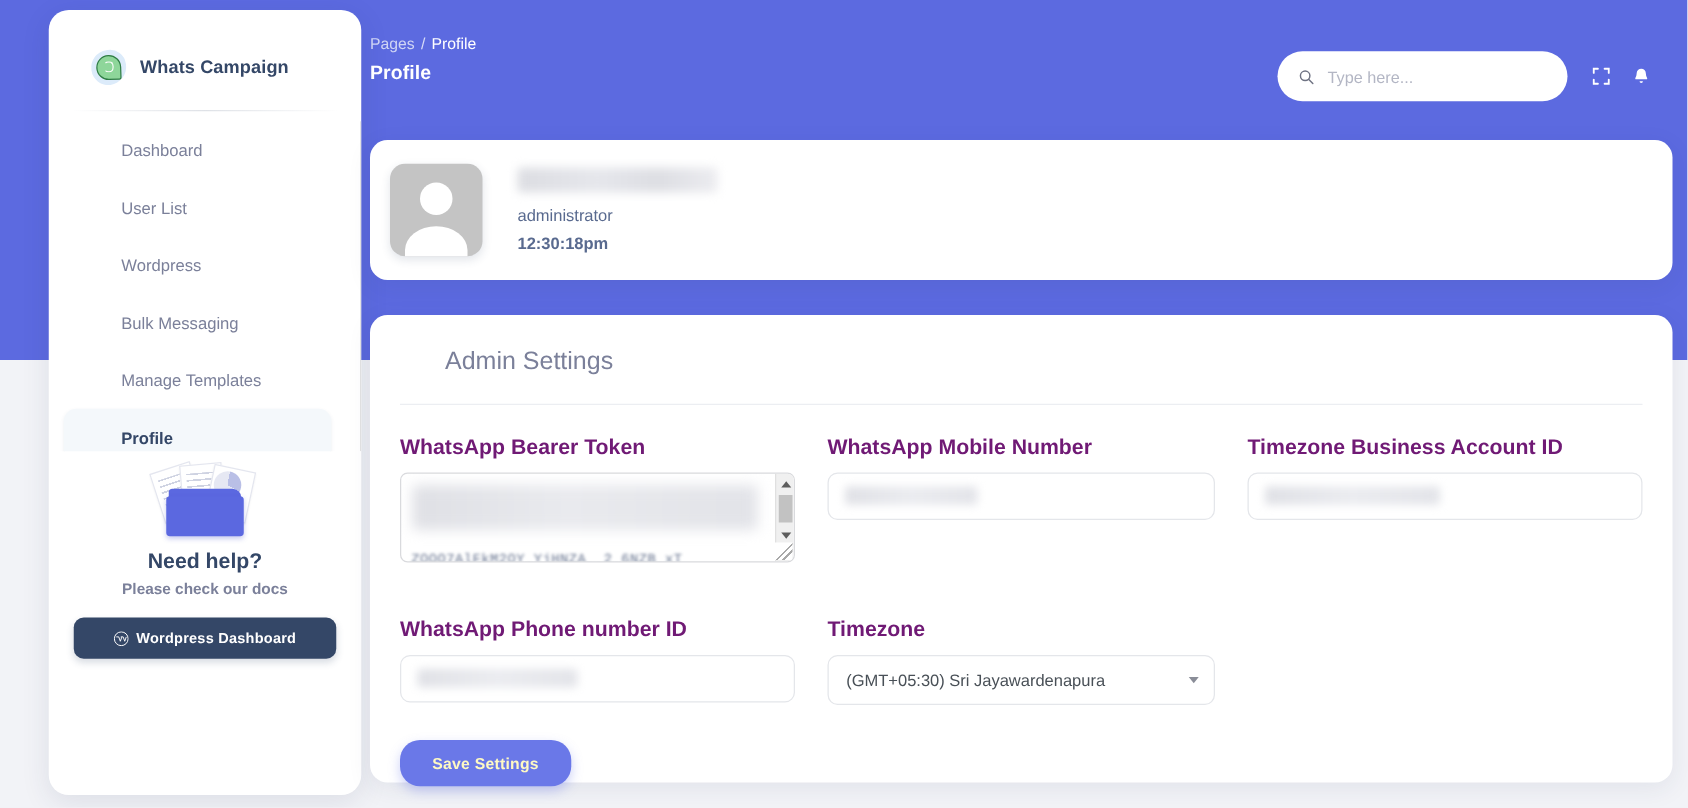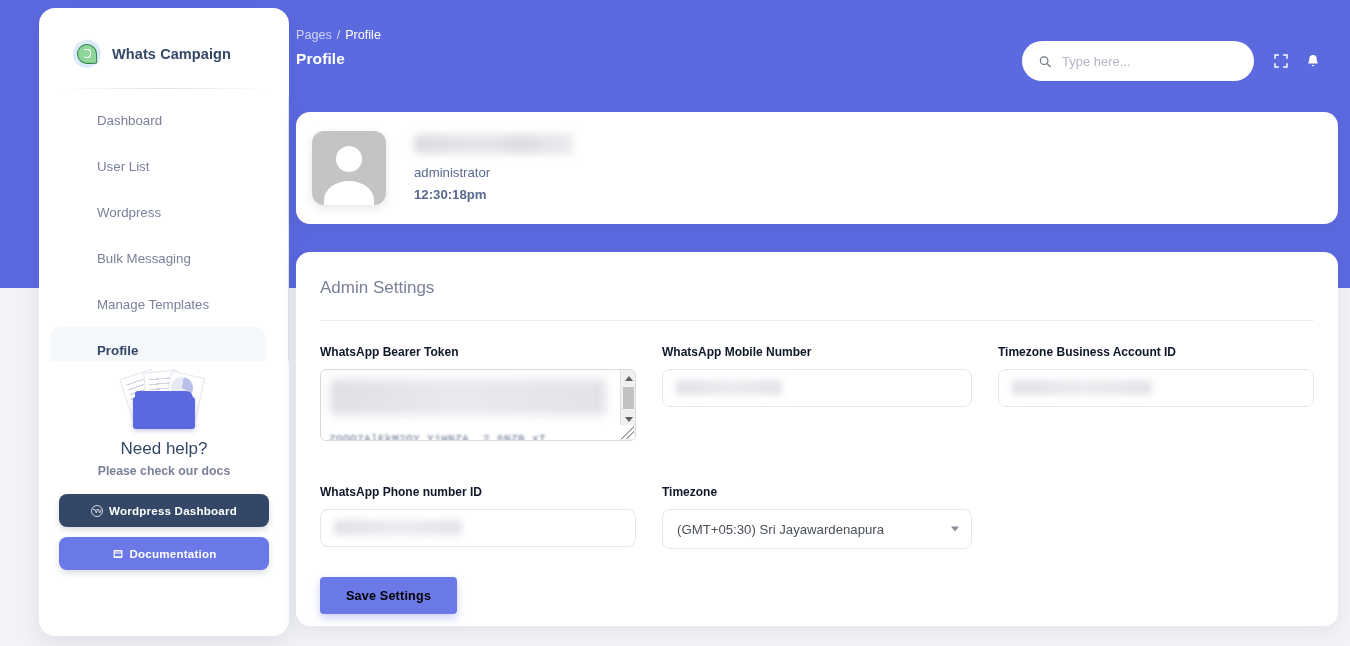--- a/index.html
+++ b/index.html
@@ -121,21 +121,21 @@
   }
   .folder-back {
     position: absolute; left: 26px; top: 20px; width: 58px; height: 12px;
     background: #5b68e0; border-radius: 3px 7px 0 0;
   }
   .folder {
     position: absolute; left: 24px; top: 26px; width: 62px; height: 32px;
     background: #5b68e0; border-radius: 3px;
     box-shadow: 0 2px 4px rgba(70,80,200,.28);
   }
-  .help-title { font-size: 17px; font-weight: normal; color: #344767; margin-top: 4px; }
+  .help-title { font-size: 17px; font-weight: bold; color: #344767; margin-top: 4px; }
   .help-sub { font-size: 12.3px; font-weight: bold; color: #7b809a; margin-top: 5px; }
 
   .btn {
     display: flex; align-items: center; justify-content: center;
     gap: 6px;
     height: 33px; margin: 0 0 10px 0;
     border-radius: 8px; border: none;
     font-size: 11.6px; font-weight: bold; color: #fff;
     letter-spacing: .2px; cursor: pointer;
     box-shadow: 0 3px 6px rgba(52,71,103,.18);
@@ -211,32 +211,32 @@
     filter: blur(4px); margin-bottom: 11px;
   }
   .meta-role { font-size: 13.2px; font-weight: normal; color: #596a8f; }
   .meta-time { font-size: 13.2px; font-weight: bold; color: #596a8f; margin-top: 7px; }
 
   
   .settings-card {
     left: 296px; top: 252px; width: 1042px; height: 374px;
     padding: 26px 24px 0 24px;
   }
-  .settings-title { font-size: 17px; color: #7b809a; }
+  .settings-title { font-size: 20px; color: #7b809a; margin-left: 36px; }
   .hr { height: 1px; background: #eceef2; margin: 22px 0 0 0; }
 
   .grid {
     display: grid;
     grid-template-columns: 316px 1fr 316px;
     column-gap: 26px;
     padding-top: 24px;
   }
   .field { margin-bottom: 6px; }
   .fl {
-    font-size: 12px; font-weight: bold; color: #0f172a;
+    font-size: 17px; font-weight: bold; color: #701a75;
     display: block; margin-bottom: 10px;
   }
   .inp {
     width: 100%; height: 38px;
     border: 1px solid #e4e6ea; border-radius: 8px;
     background: #fff; position: relative;
     padding: 0 14px;
     font-size: 13px; color: #495057;
     font-family: "Liberation Sans", sans-serif;
     outline: none;
@@ -307,22 +307,22 @@
   .caret {
     position: absolute; right: 13px; top: 50%; transform: translateY(-50%);
     width: 0; height: 0;
     border-left: 4.5px solid transparent; border-right: 4.5px solid transparent;
     border-top: 5.5px solid #8a8d98;
   }
 
   .save-btn {
     margin-top: 22px;
     width: 137px; height: 37px;
-    background: #6a78e8; color: #000000;
-    border: none; border-radius: 4px;
+    background: #6a78e8; color: #fef9c3;
+    border: none; border-radius: 16px;
     font-size: 12.6px; font-weight: bold;
     letter-spacing: .2px; cursor: pointer;
     box-shadow: 0 4px 9px rgba(106,120,232,.35);
     font-family: "Liberation Sans", sans-serif;
   }
 </style>
 </head>
 <body>
 
 <div id="root">
@@ -391,28 +391,20 @@
       <div class="help-sub">Please check our docs</div>
 
       <button class="btn btn-dark">
         <svg width="12" height="12" viewBox="0 0 24 24">
           <circle cx="12" cy="12" r="11" fill="none" stroke="#fff" stroke-width="1.6"></circle>
           <path d="M4 9h4l2.5 7 2-5.5-1-1.5h3.5l2.6 7L20 9" fill="none" stroke="#fff" stroke-width="1.5" stroke-linejoin="round"></path>
         </svg>
         <span>Wordpress Dashboard</span>
       </button>
 
-      <button class="btn btn-blue">
-        <svg width="12" height="12" viewBox="0 0 24 24">
-          <rect x="3" y="4" width="18" height="16" rx="2" fill="#fff"></rect>
-          <rect x="5.5" y="7" width="13" height="2" fill="#6a78e8"></rect>
-          <rect x="5.5" y="11" width="13" height="5.5" fill="#6a78e8"></rect>
-        </svg>
-        <span>Documentation</span>
-      </button>
     </div>
   </aside>
 
   <div class="topbar">
     <div class="crumbs">
       <span>Pages</span><span class="sl">/</span><span class="cur">Profile</span>
     </div>
     <div class="page-title">Profile</div>
 
     <div class="search-wrap">

